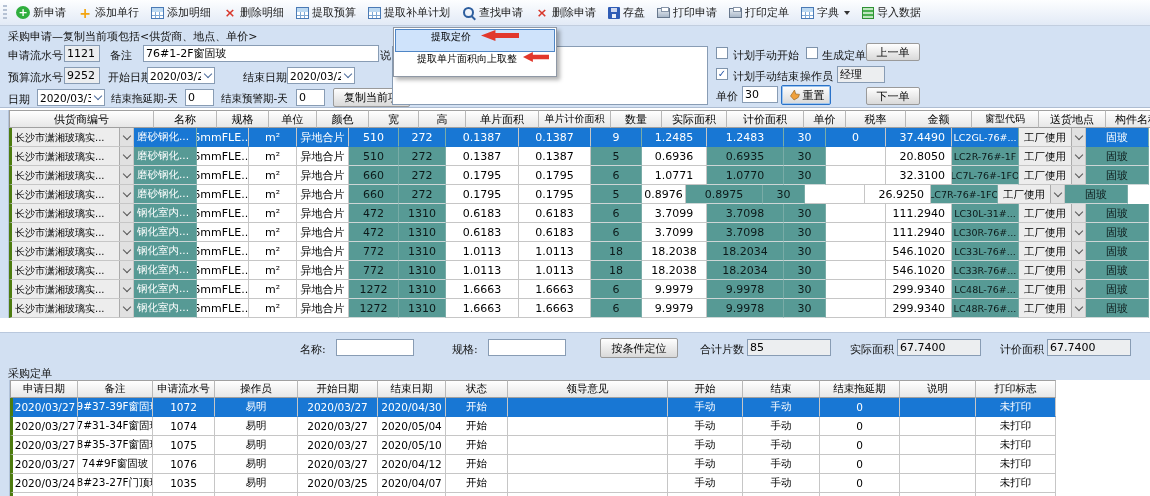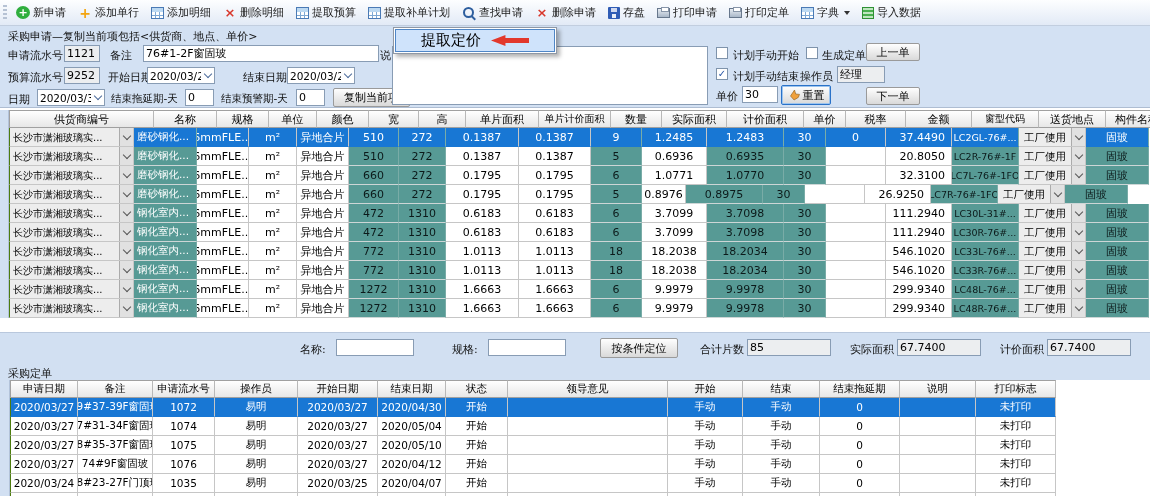--- a/index.html
+++ b/index.html
@@ -59,40 +59,40 @@
     border:1px solid #889cb4;box-sizing:border-box;z-index:5;}
   .cbx{position:absolute;width:12px;height:12px;background:#fff;border:1px solid #7e93ab;
     box-sizing:border-box;font-size:10px;line-height:10px;text-align:center;color:#2b58a8;font-weight:bold;}
   .btn{position:absolute;display:flex;align-items:center;justify-content:center;
     background:linear-gradient(#fefefe,#d9d9d9);border:1px solid #9a9a9a;border-radius:2px;
     font-size:11px;box-sizing:border-box;cursor:default;}
   .btn.focus{border:1px solid #2a72c8;box-shadow:inset 0 0 0 1px #9cc4ef;}
   
   #menu{position:absolute;left:393px;top:27px;width:164px;background:#fff;border:1px solid #8f98a5;
     box-shadow:3px 3px 4px rgba(0,0,0,.3);z-index:30;padding:1px;box-sizing:border-box;}
-  .m-item{height:23px;display:flex;align-items:center;font-size:15px;box-sizing:border-box;}
+  .m-item{height:23px;display:flex;align-items:flex-start;font-size:10px;box-sizing:border-box;}
   .m-item.hl{background:#cfe3fb;border:1px solid #4f86c6;justify-content:center;}
   .m-item.plain{padding-left:22px;}
   .red-arrow{background:#e2382c;flex:none;
     clip-path:polygon(0 50%,38% 0,38% 28%,100% 28%,100% 72%,38% 72%,38% 100%);}
   .ra-big{width:38px;height:11px;margin-left:10px;}
   .ra-small{width:26px;height:10px;margin-left:6px;}
   
   .strip{position:absolute;background:#d2e0f2;border-right:1px solid #b3c3da;box-sizing:border-box;}
   #grid{position:absolute;left:9px;top:110px;font-size:11px;}
   #orders{position:absolute;left:10px;top:380px;font-size:10.5px;}
   .g-head{display:flex;height:18px;}
   .hc{background:linear-gradient(#ffffff,#e7e7e7);border-top:1px solid #a0a0a0;
     border-bottom:1px solid #a0a0a0;border-right:1px solid #b8b8b8;display:flex;align-items:center;
     justify-content:center;box-sizing:border-box;color:#000;white-space:nowrap;overflow:hidden;flex:none;}
   .g-head .hc:first-child{border-left:1px solid #a0a0a0;}
   .g-row{display:flex;height:19px;}
   .gc{border-right:1px solid #c6c6c6;border-bottom:1px solid #c6c6c6;display:flex;align-items:center;
     justify-content:center;box-sizing:border-box;overflow:hidden;white-space:nowrap;background:#fff;flex:none;}
-  .g-row .gc:first-child{border-left:1px solid #4d7c0f;}
+  .g-row .gc:first-child{border-left:3px solid #4d7c0f;}
   .gc.teal{background:#579a95;border-right-color:#79aca7;border-bottom-color:#cdd6d6;color:#0c1a1a;}
   .gc.name{color:#fff;justify-content:flex-start;padding-left:3px;font-size:10.5px;}
   .gc.code{font-size:9.5px;}
   .gc.amount{justify-content:flex-end;padding-right:6px;}
   .gc.cmb{background:#ededed;padding:0;}
   .cmb .ct{flex:1;overflow:hidden;padding:0 3px;font-size:10px;line-height:17px;}
   .cmb.center .ct{text-align:center;font-size:10.5px;}
   .cmb .cd{width:13px;height:100%;background:#e1e1e1;border-left:1px solid #ababab;
     display:flex;align-items:center;justify-content:center;flex:none;}
   .cmb .chev{border-color:#555;}
@@ -223,20 +223,24 @@
   </div>
 
   <div class="btn" style="left:866px;top:17px;width:54px;height:18px;">上一单</div>
   <div class="btn" style="left:866px;top:61px;width:54px;height:18px;">下一单</div>
 </div>
 
 <div id="menu">
     <div class="m-item hl">
       <span>提取定价</span>
       <span class="red-arrow ra-big"></span>
+    </div>
+    <div class="m-item plain">
+      <span>提取单片面积向上取整</span>
+      <span class="red-arrow ra-small"></span>
     </div>
   </div>
 
 <div class="strip" style="left:0;top:110px;width:9px;height:208px;"></div>
 <div id="grid">
     <div class="g-head">
       <div class="hc" style="width: 145px;">供货商编号</div>
       <div class="hc" style="width: 63px;">名称</div>
       <div class="hc" style="width: 52px;">规格</div>
       <div class="hc" style="width: 48px;">单位</div>

